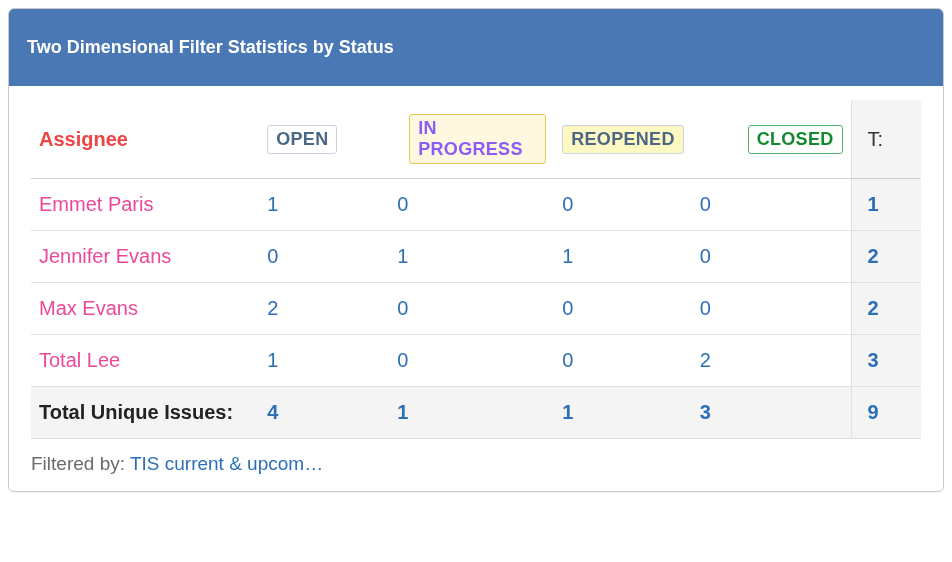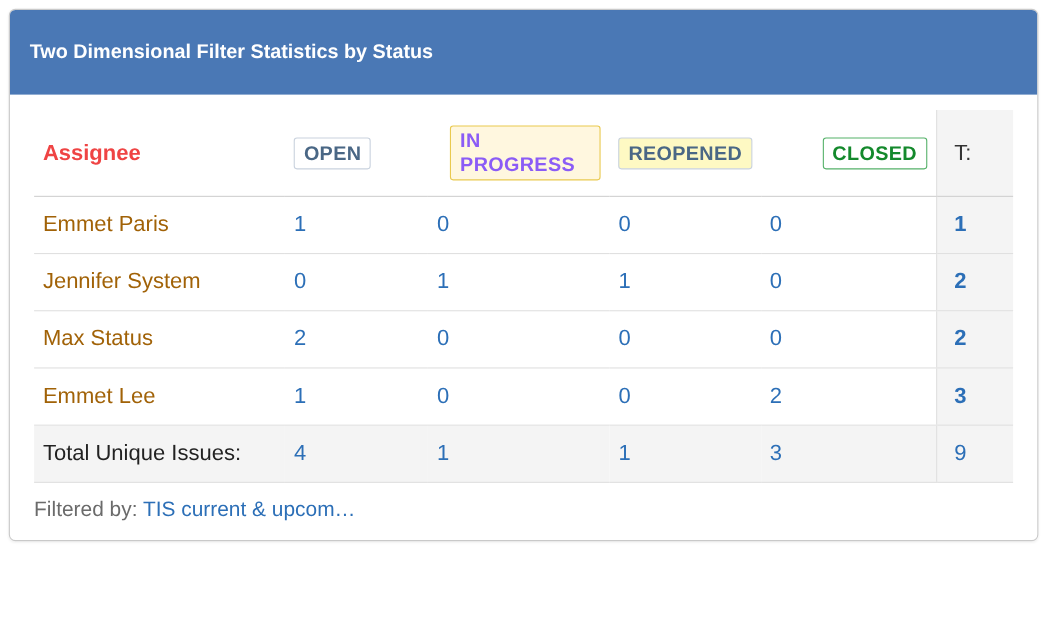--- a/index.html
+++ b/index.html
@@ -53,33 +53,33 @@
     letter-spacing: 0.3px;
     padding: 3px 8px;
     border-radius: 3px;
     border: 1px solid;
     background: #fff;
   }
   .status-open     { color:#4a6785; border-color:#c9d2de; background:#ffffff; }
   .status-progress { color:#8b5cf6; border-color:#e9c94f; background:#fff7df;margin-left:12px; }
   .status-reopened { color:#4a6785; border-color:#c9d2de; background:#fef9c3; }
   .status-closed   { color:#14892c; border-color:#55b169; background:#ffffff;margin-left:48px; }
-  td.name { color:#a16207; }
+  td.name { color:#ec4899; }
   td.val, td.total-col {
     color:#2c6fb7;
   }
   td.total-col, th.total-col {
     background:#f4f4f4;
     font-weight:700;
     border-left:1px solid #e0e0e0;
   }
   th.total-col { color:#333; font-weight:400; }
   tr.totals td {
     background:#f4f4f4;
-    font-weight:400;
+    font-weight:700;
   }
   tr.totals td.name { color:#222; }
   .panel-footer {
     display:flex;
     align-items:center;
     padding:14px 22px 16px 22px;
     font-size:19px;
     color:#6b6b6b;
   }
   .panel-footer .filter-link { color:#2c6fb7; text-decoration:none; }
@@ -117,37 +117,37 @@
       <tbody>
         <tr>
           <td class="name">Emmet Paris</td>
           <td class="val">1</td>
           <td class="val">0</td>
           <td class="val">0</td>
           <td class="val">0</td>
           <td class="total-col">1</td>
         </tr>
         <tr>
-          <td class="name">Jennifer System</td>
+          <td class="name">Jennifer Evans</td>
           <td class="val">0</td>
           <td class="val">1</td>
           <td class="val">1</td>
           <td class="val">0</td>
           <td class="total-col">2</td>
         </tr>
         <tr>
-          <td class="name">Max Status</td>
+          <td class="name">Max Evans</td>
           <td class="val">2</td>
           <td class="val">0</td>
           <td class="val">0</td>
           <td class="val">0</td>
           <td class="total-col">2</td>
         </tr>
         <tr>
-          <td class="name">Emmet Lee</td>
+          <td class="name">Total Lee</td>
           <td class="val">1</td>
           <td class="val">0</td>
           <td class="val">0</td>
           <td class="val">2</td>
           <td class="total-col">3</td>
         </tr>
         <tr class="totals">
           <td class="name">Total Unique Issues:</td>
           <td class="val">4</td>
           <td class="val">1</td>

